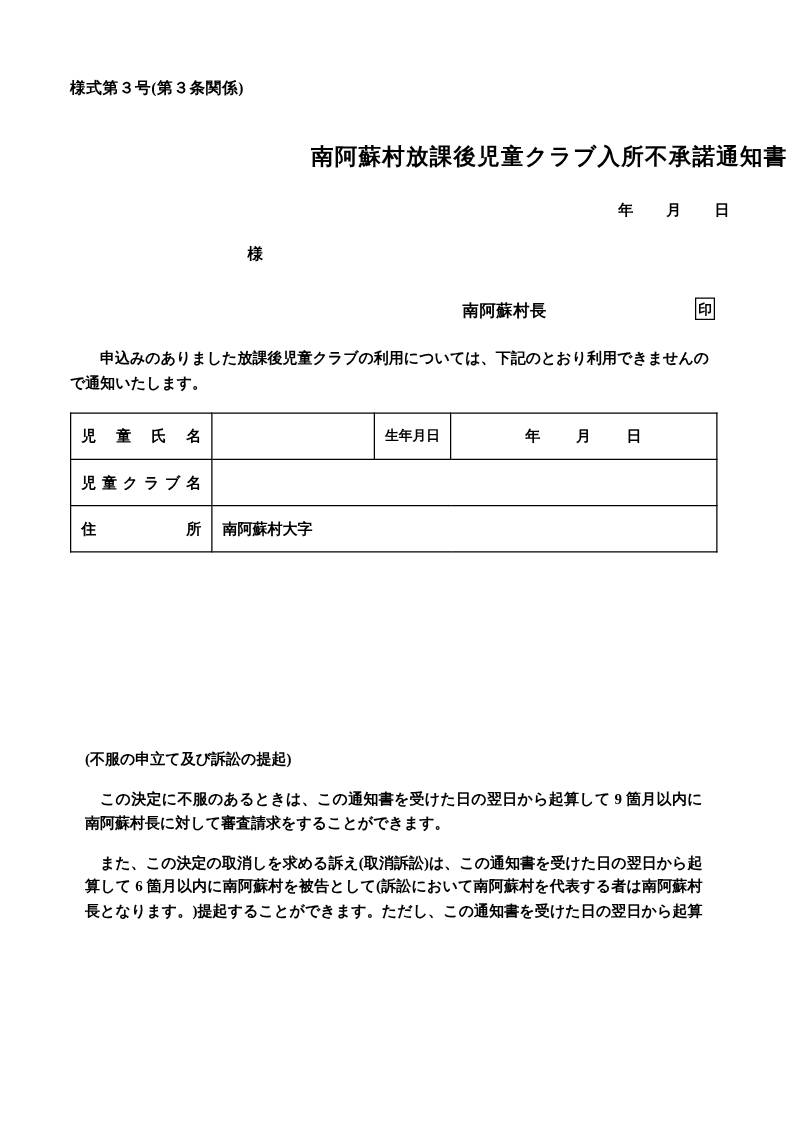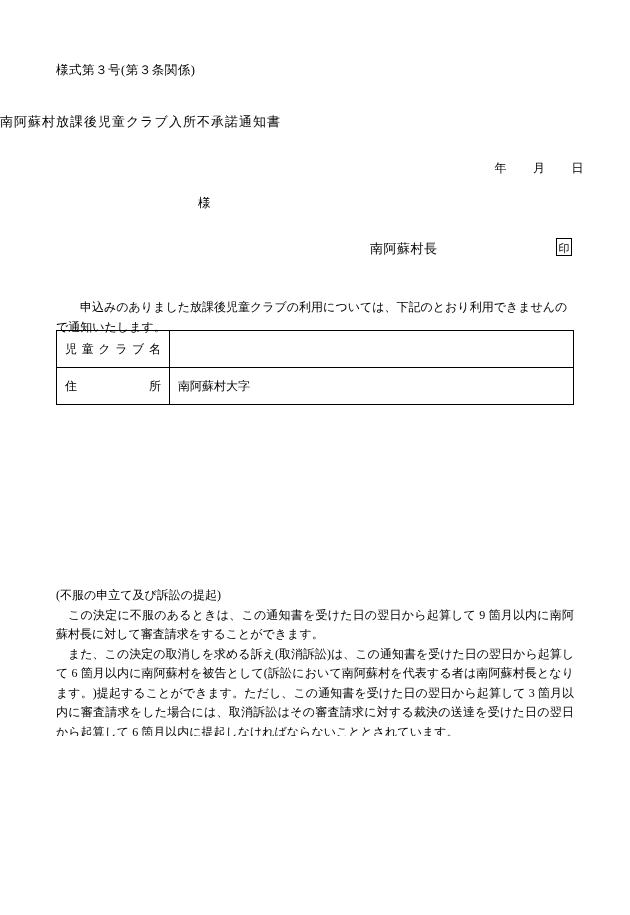--- a/index.html
+++ b/index.html
@@ -14,35 +14,36 @@
     font-family: "Liberation Serif", "DejaVu Serif", serif;
     color: #000000;
     font-size: 11px;
   }
   .page {
     position: absolute;
     left: 0; top: 0;
     width: 630px;
     height: 736px;
     overflow: hidden;
+    font-weight: bold;
   }
   .form-no {
     position: absolute;
     left: 56px;
     top: 62px;
     font-size: 12.5px;
     letter-spacing: 0.5px;
   }
   .doc-title {
     position: absolute;
     left: 0;
     top: 113px;
     width: 630px;
-    text-align: left;
-    font-size: 13px;
+    text-align: right;
+    font-size: 18px;
     letter-spacing: 1px;
   }
   .date-line {
     position: absolute;
     right: 46px;
     top: 160px;
     font-size: 12px;
     letter-spacing: 0.5px;
   }
   .date-line span.gap { display: inline-block; width: 26px; }
@@ -67,21 +68,21 @@
     height: 18px;
     border: 1px solid #000;
     font-size: 11px;
     line-height: 18px;
     text-align: center;
     box-sizing: border-box;
   }
   .intro {
     position: absolute;
     left: 56px;
-    top: 297px;
+    top: 276px;
     width: 518px;
     font-size: 12px;
     line-height: 20px;
     text-indent: 0;
   }
   .intro .indent { display: inline-block; width: 24px; }
 
   table.main {
     position: absolute;
     left: 56px;
@@ -134,21 +135,21 @@
   .notice {
     position: absolute;
     left: 56px;
     top: 586px;
     width: 518px;
     font-size: 12px;
     line-height: 19.5px;
     text-align: justify;
   }
   .notice p {
-    margin: 0;
+    margin: 12px;
   }
   .notice p.ind { text-indent: 1em; }
 </style>
 </head>
 <body>
 
 <div class="page">
 
   <div class="form-no">様式第３号(第３条関係)</div>
 
@@ -160,20 +161,28 @@
 
   <div class="addressee">様</div>
 
   <div class="issuer">南阿蘇村長</div>
   <div class="seal">印</div>
 
   <div class="intro"><span class="indent"></span><span>申込みのありました放課後児童クラブの利用については、下記のとおり利用できませんので通知いたします。</span></div>
 
   <table class="main">
     <tbody>
+        <tr>
+      <td class="label">児童氏名</td>
+      <td class="value"></td>
+      <td class="birth-label">生年月日</td>
+      <td class="birth-value">
+        <span>年</span><span class="g"></span><span>月</span><span class="g"></span><span>日</span>
+      </td>
+    </tr>
     <tr>
       <td class="label">児童クラブ名</td>
       <td class="value" colspan="3"></td>
     </tr>
     <tr>
       <td class="label">住所</td>
       <td class="value" colspan="3">南阿蘇村大字</td>
     </tr>
   </tbody>
     </table>

